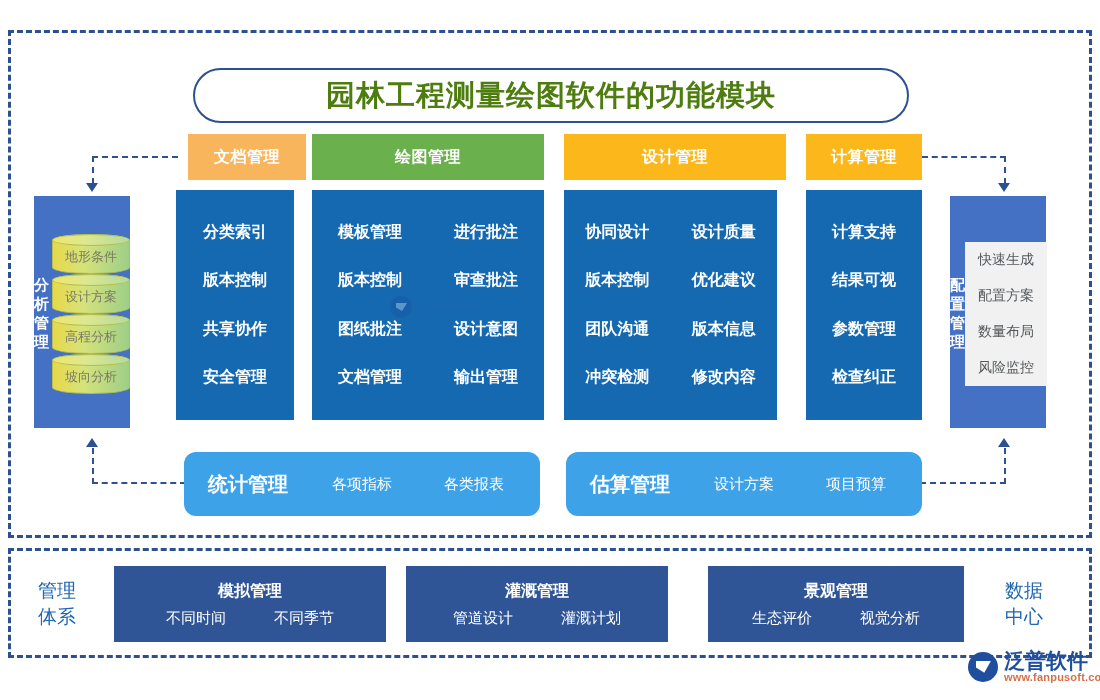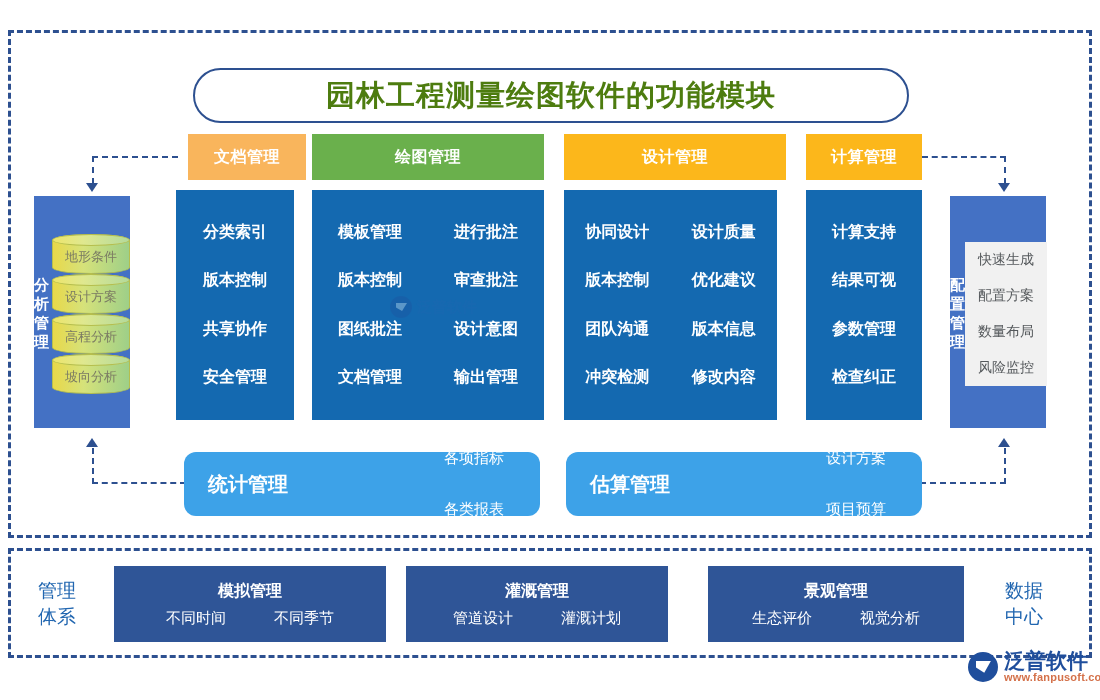--- a/index.html
+++ b/index.html
@@ -181,24 +181,23 @@
   #statbar-est   { left: 566px; width: 356px; }
   .statbar-title {
     color: #ffffff;
     font-size: 20px;
     font-weight: bold;
     margin-left: 24px;
     white-space: nowrap;
   }
   .statbar-items {
     display: flex;
-    gap: 32px;
+    gap: 52px;
     margin-left: auto;
     margin-right: 36px;
-    flex-direction: column;
   }
   .statbar-items span {
     color: #ffffff;
     font-size: 15px;
     white-space: nowrap;
   }
 
   
   .side-label {
     position: absolute;

